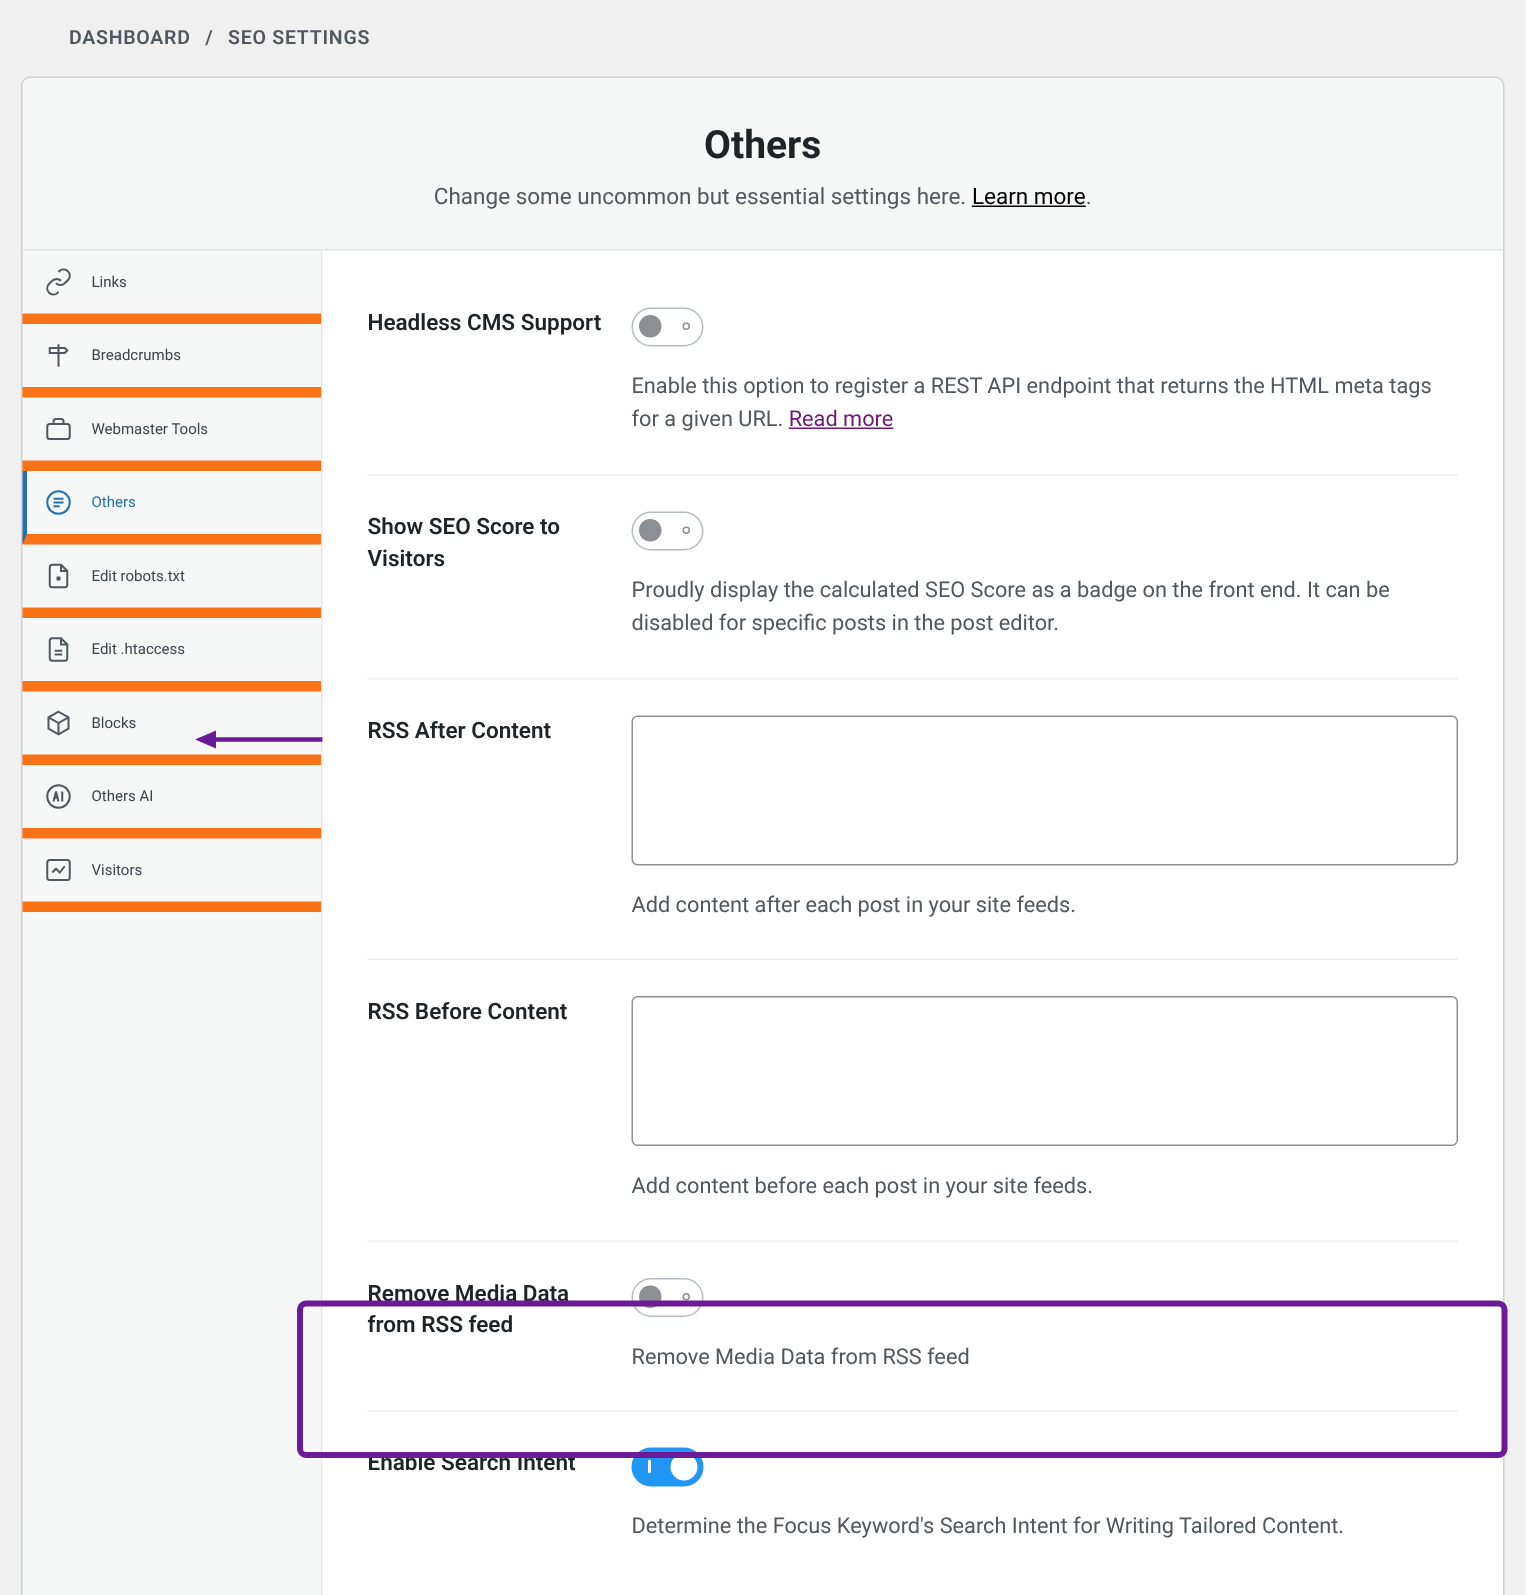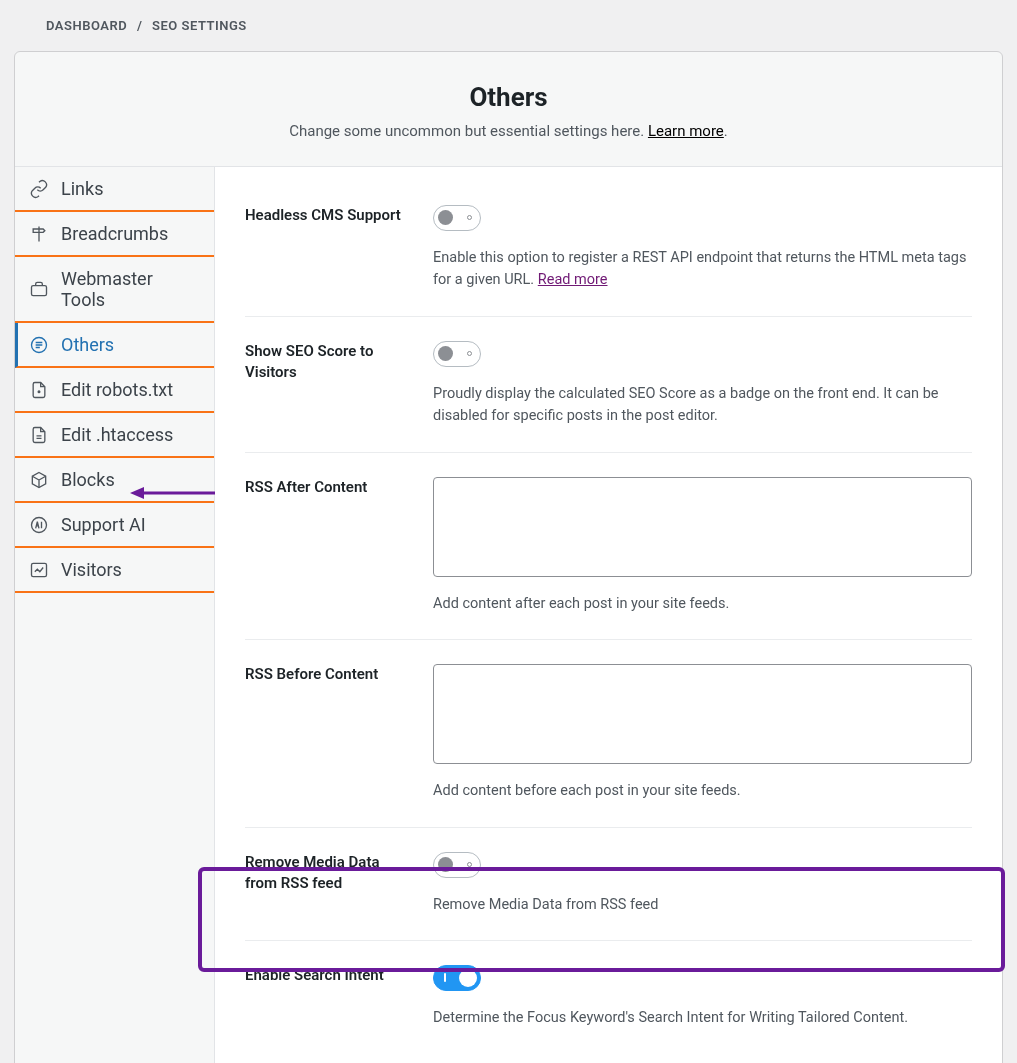--- a/index.html
+++ b/index.html
@@ -45,23 +45,23 @@
     .sidebar {
       width: 200px;
       flex-shrink: 0;
       border-right: 1px solid #e2e4e7;
     }
     .sidebar-item {
       display: flex;
       align-items: center;
       gap: 12px;
       padding: 11px 14px;
-      font-size: 18px;
+      font-size: 10px;
       color: #3c434a;
-      border-bottom: 2px solid #f97316;
+      border-bottom: 7px solid #f97316;
       cursor: pointer;
     }
     .sidebar-item.active {
       color: #2271b1;
       background: #f6f7f7;
       border-left: 3px solid #2271b1;
       padding-left: 11px;
     }
     .sidebar-item svg { stroke: #50575e; }
     .sidebar-item.active svg { stroke: #2271b1; }
@@ -69,21 +69,21 @@
       width: 20px; height: 20px; display:flex; align-items:center; justify-content:center;
     }
     .content {
       flex: 1;
       background: #fff;
       padding: 30px 30px 40px;
       position: relative;
     }
     .setting-row {
       display: flex;
-      gap: 28px;
+      gap: 16px;
       padding: 24px 0;
       border-bottom: 1px solid #eaecee;
     }
     .setting-row:first-child { padding-top: 8px; }
     .setting-row:last-child { border-bottom: none; }
     .setting-label {
       width: 160px;
       flex-shrink: 0;
       font-size: 15px;
       font-weight: 600;
@@ -243,21 +243,21 @@
         </span>
         <span>Blocks</span>
       </div>
       <div class="sidebar-item">
         <span class="sidebar-icon">
           <svg width="20" height="20" viewBox="0 0 24 24" fill="none" stroke-width="1.6">
               <circle cx="12" cy="12" r="9"></circle>
               <path d="M8 16l2-8 2 8M9 13h3M15 8v8"></path>
             </svg>
         </span>
-        <span>Support AI</span>
+        <span>Others AI</span>
       </div>
       <div class="sidebar-item">
         <span class="sidebar-icon">
           <svg width="20" height="20" viewBox="0 0 24 24" fill="none" stroke-width="1.6">
               <rect x="3" y="4" width="18" height="16" rx="2"></rect>
               <path d="M7 14l3-3 3 3 4-5"></path>
             </svg>
         </span>
         <span>Visitors</span>
       </div>

